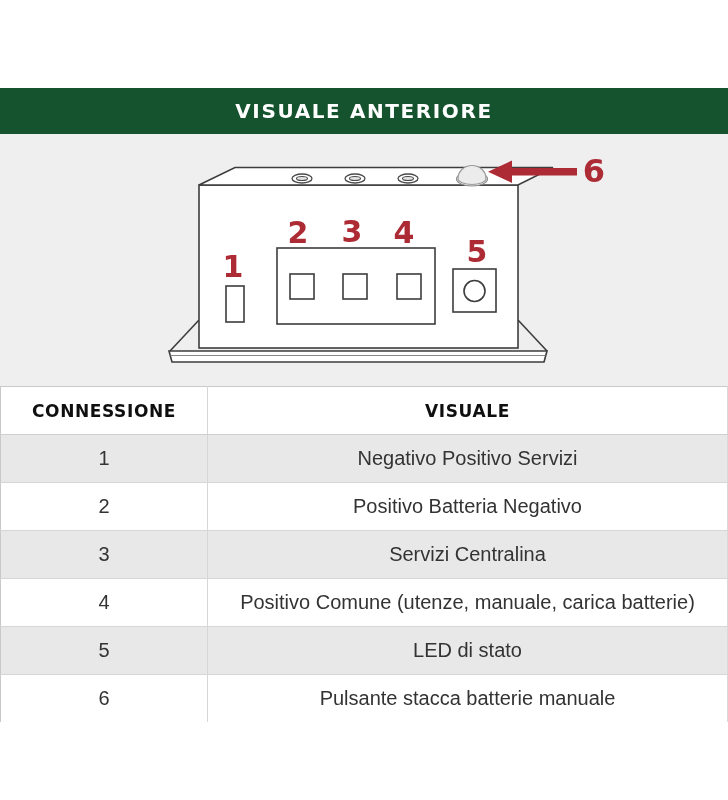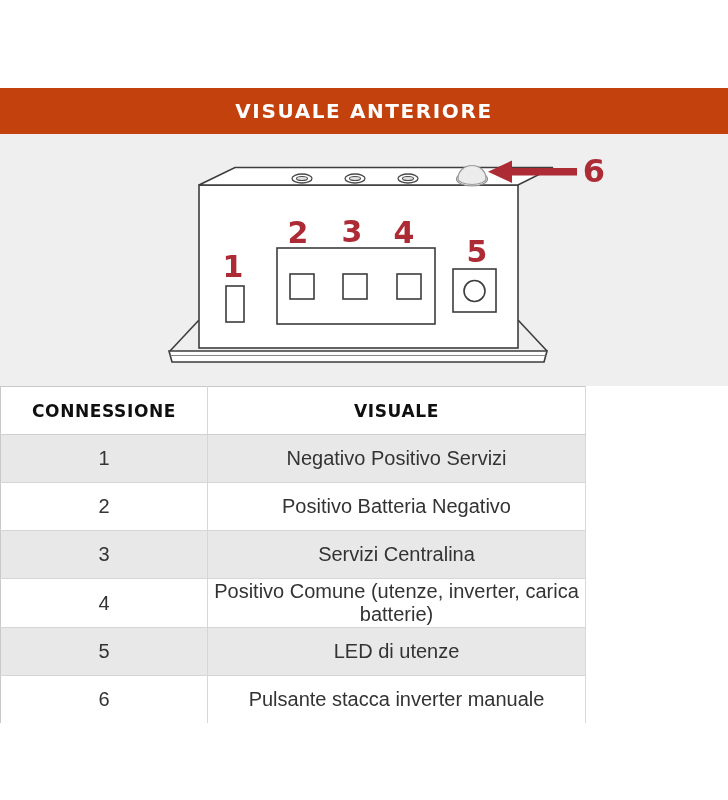--- a/index.html
+++ b/index.html
@@ -2,40 +2,40 @@
 <html><head>
 <meta charset="utf-8">
 <style>
   html,body{margin:0;padding:0;}
   body{
     width:728px;height:800px;background:#ffffff;overflow:hidden;
     font-family:"Liberation Sans","DejaVu Sans",sans-serif;
   }
   .top-spacer{height:88px;background:#ffffff;}
   .title-bar{
-    height:46px;background:#c2410c;color:#ffffff;
+    height:46px;background:#14532d;color:#ffffff;
     display:flex;align-items:center;justify-content:center;
     font-family:"DejaVu Sans","Liberation Sans",sans-serif;
     font-weight:800;font-size:20px;letter-spacing:1.6px;
   }
   .diagram-area{height:252px;background:#efeff0;}
   .diagram-area svg{display:block;}
   .device-line{fill:#ffffff;stroke:#3d3d3d;stroke-width:1.6;}
   .device-line-nofill{fill:none;stroke:#3d3d3d;stroke-width:1.6;}
   .screw-outer{fill:#ffffff;stroke:#4a4a4a;stroke-width:1.3;}
   .screw-inner{fill:#e3e3e3;stroke:#4a4a4a;stroke-width:1.1;}
   .btn-base{fill:#fafafa;stroke:#8d8d8d;stroke-width:1.2;}
   .btn-dome{fill:#ececec;stroke:#9a9a9a;stroke-width:1.2;}
   .callout-num{
     font-family:"DejaVu Sans","Liberation Sans",sans-serif;
     font-weight:bold;font-size:30px;text-anchor:middle;
   }
   .callout-num-big{font-size:32px;}
   table.conn-table{
-    width:586px;border-collapse:collapse;table-layout:fixed;
+    width:728px;border-collapse:collapse;table-layout:fixed;
     border-top:1px solid #c9c9c9;border-left:1px solid #c9c9c9;border-right:1px solid #d9d9d9;
   }
   .conn-table col.c1{width:207px;}
   .conn-table th{
     height:45px;background:#ffffff;color:#0f0f0f;
     font-family:"DejaVu Sans","Liberation Sans",sans-serif;
     font-weight:800;font-size:17px;letter-spacing:0.6px;
     text-align:center;vertical-align:middle;
     border-bottom:1px solid #cfcfcf;
   }
@@ -124,26 +124,26 @@
     <tr>
       <td>2</td>
       <td>Positivo Batteria Negativo</td>
     </tr>
     <tr class="alt">
       <td>3</td>
       <td>Servizi Centralina</td>
     </tr>
     <tr>
       <td>4</td>
-      <td>Positivo Comune (utenze, inverter, carica batterie)</td>
+      <td>Positivo Comune (utenze, manuale, carica batterie)</td>
     </tr>
     <tr class="alt">
       <td>5</td>
-      <td>LED di utenze</td>
+      <td>LED di stato</td>
     </tr>
     <tr>
       <td>6</td>
-      <td>Pulsante stacca inverter manuale</td>
+      <td>Pulsante stacca batterie manuale</td>
     </tr>
   </tbody>
 </table>
 
 <div class="bottom-spacer" style="height:91px;"></div>
 
 </body></html>

